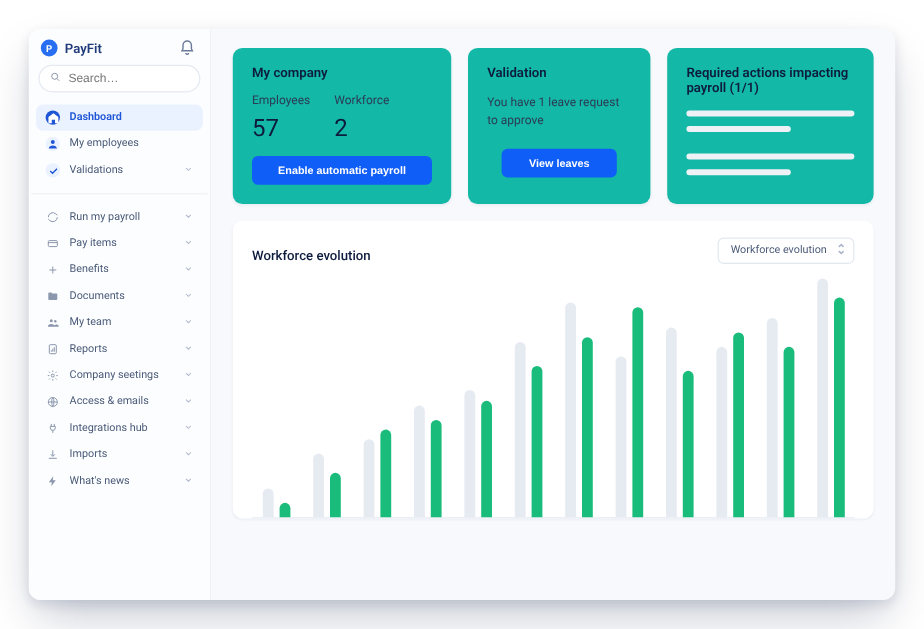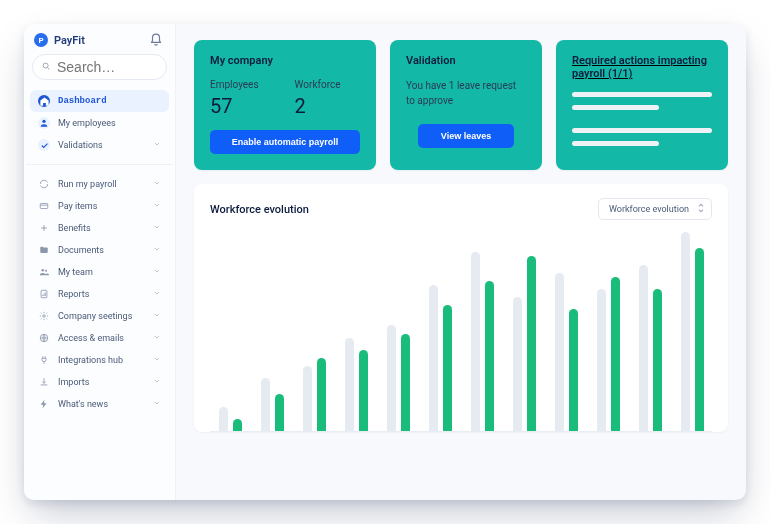--- a/index.html
+++ b/index.html
@@ -14,57 +14,57 @@
   .sidebar { width: 152px; background: #fcfdfe; border-right: 1px solid #eef1f6; display: flex; flex-direction: column; }
   .brand-row { display: flex; align-items: center; justify-content: space-between; padding: 8px 10px 6px 10px; }
   .brand { display: flex; align-items: center; gap: 6px; font-size: 11px; font-weight: 600; color: #1f3b7a; }
   .brand-logo { width: 14px; height: 14px; border-radius: 50%; background: #276ef1; display: inline-flex; align-items: center; justify-content: center; color: #fff; font-size: 8px; font-weight: 700; }
   .bell { width: 16px; height: 16px; color: #6b7a99; position: relative; }
   .search-wrap { padding: 0 8px 8px 8px; }
   .search {
     display: flex; align-items: center; gap: 6px; background: #fff; border: 1px solid #e5e9f2; border-radius: 14px;
     padding: 4px 8px; font-size: 9px; color: #8a94a6;
   }
-  .search input { border: none; outline: none; font-size: 14px; width: 100%; color: #2b3a55; background: transparent; }
+  .search input { border: none; outline: none; font-size: 10px; width: 100%; color: #2b3a55; background: transparent; }
   .nav { padding: 2px 6px; }
   .nav-sep { height: 1px; background: #eef1f6; margin: 6px 2px; }
   .nav-item {
     display: flex; align-items: center; gap: 8px; padding: 5px 8px; border-radius: 6px;
     font-size: 9px; color: #4a5a78; cursor: pointer; position: relative;
   }
   .nav-item .chev { margin-left: auto; color: #aeb8cc; }
-  .nav-item.active { background: #eaf1ff; color: #1f56d6; font-weight: 600; font-family: Liberation Mono, monospace; }
+  .nav-item.active { background: #eaf1ff; color: #1f56d6; font-weight: 600; }
   .nav-item.filled .nav-icon-circle { background:#1f56d6; color:#fff; }
   .nav-icon { width: 12px; height: 12px; display: inline-flex; align-items: center; justify-content: center; color: #8b97ad; flex: none; }
   .nav-icon-circle { width: 12px; height:12px; border-radius:50%; background:#eaf1ff; color:#1f56d6; display:inline-flex; align-items:center; justify-content:center; flex:none; }
   
   .main { flex: 1; padding: 16px 18px 0 18px; overflow: hidden; }
   .cards-row { display: flex; gap: 14px; }
   .card {
     background: #14b8a6; border-radius: 8px; padding: 14px 16px 16px 16px; box-shadow: 0 1px 2px rgba(18,38,80,.05);
   }
   .card-title { font-size: 11px; font-weight: 600; color: #0d1b3d; margin-bottom: 12px; }
   .c1 { width: 182px; }
   .c2 { width: 152px; }
-  .c3 { flex: 1; text-decoration: underline; }
-  .stats { display: flex; gap: 36px; margin-bottom: 12px; align-items: flex-end; }
+  .c3 { flex: 1; }
+  .stats { display: flex; gap: 20px; margin-bottom: 12px; align-items: flex-end; }
   .stat-label { font-size: 10px; color: #2b3a55; margin-bottom: 4px; }
   .stat-value { font-size: 20px; font-weight: 400; color: #0d1b3d; }
   .btn-primary {
     display: block; width: 100%; background: #0f5ef7; color: #fff; border: none; border-radius: 5px;
     padding: 7px 0; font-size: 9px; font-weight: 600; cursor: pointer; text-align: center;
   }
   .c2 .desc { font-size: 10px; color: #2b3a55; line-height: 1.45; margin-bottom: 16px; }
   .c2 .btn-primary { width: 96px; margin: 0 auto; }
   .c3 .skel { height: 5px; border-radius: 3px; background: #eef1f6; margin-bottom: 8px; }
   .c3 .skel.short { width: 62%; }
   .c3 .gap { height: 10px; }
   
   .chart-card { background:#fff; border-radius:8px; margin-top:14px; padding:14px 16px 0 16px; box-shadow:0 1px 2px rgba(18,38,80,.05); height: 248px; display:flex; flex-direction:column; }
-  .chart-head { display:flex; align-items:center; justify-content:space-between; margin-bottom: 8px; }
+  .chart-head { display:flex; align-items:flex-end; justify-content:space-between; margin-bottom: 8px; }
   .chart-title { font-size: 11px; font-weight: 500; color:#0d1b3d; }
   .chart-select { border:1px solid #e3e8f0; border-radius:5px; padding:5px 22px 5px 10px; font-size:9px; color:#4a5a78; background:#fff; position:relative; cursor:pointer; }
   .chart-select .sel-chev { position:absolute; right:6px; top:50%; transform:translateY(-50%); color:#aeb8cc; }
   .chart-area { flex:1; position:relative; border-bottom: 1px solid #e8ecf3; }
   .bars { position:absolute; left:0; right:0; bottom:0; top:0; display:flex; align-items:flex-end; justify-content:space-between; padding: 0 2px; gap: 6px; }
   .bar-group { flex:1; display:flex; align-items:flex-end; justify-content:center; gap:5px; height:100%; }
   .bar { width: 9px; border-radius: 5px 5px 0 0; }
   .bar.grey { background:#e6eaf1; }
   .bar.green { background:#1abc7b; }
 </style>

